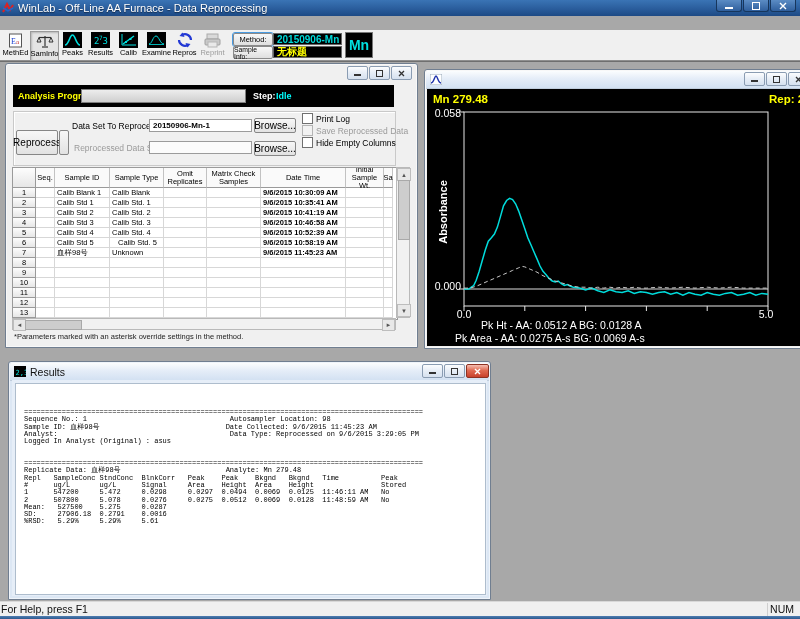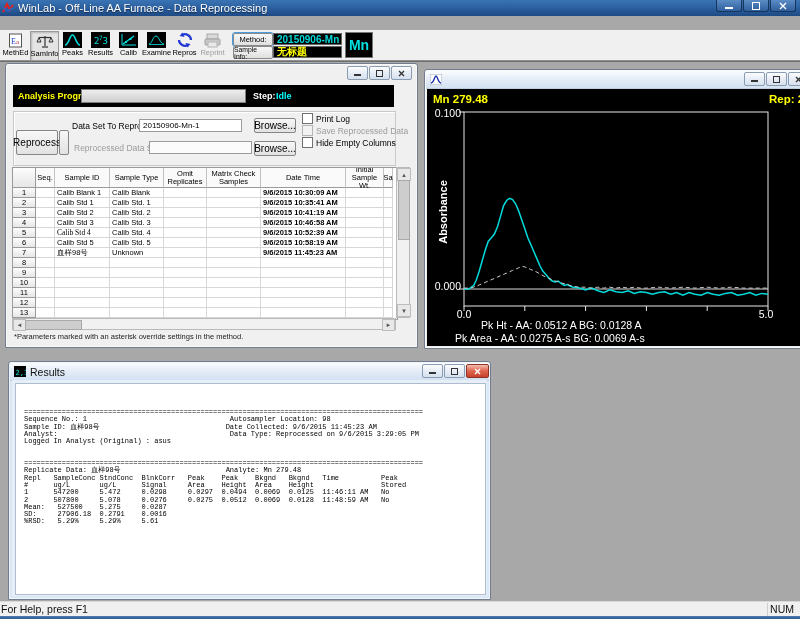--- a/index.html
+++ b/index.html
@@ -261,21 +261,21 @@
         <span class="bs-step">Step:</span>
         <span class="bs-idle">Idle</span>
       </div>
 
       <div class="groupbox"></div>
       <div class="btn" style="position:absolute;left:10px;top:66px;width:40px;height:23px;">
           <span>Reprocess</span>
         </div>
       <div class="btn" style="position:absolute;left:53px;top:66px;width:8px;height:23px;"></div>
       <span class="lbl" style="left:66px;top:57px;">Data Set To Reprocess:</span>
-      <div class="field" style="position:absolute;left:133px;top:55px;width:98px;height:11px;">
+      <div class="field" style="position:absolute;left:143px;top:55px;width:98px;height:11px;font-weight:bold;">
           <span>20150906-Mn-1</span>
         </div>
       <div class="btn" style="position:absolute;left:248px;top:54px;width:40px;height:13px;">
           <span>Browse...</span>
         </div>
       <span class="lbl gray" style="left:68px;top:79px;">Reprocessed Data Set:</span>
       <div class="field" style="position:absolute;left:143px;top:77px;width:98px;height:11px;background:#fbfbfb;">
           <span></span>
         </div>
       <div class="btn" style="position:absolute;left:248px;top:77px;width:40px;height:13px;">
@@ -351,33 +351,33 @@
               <div class="gc" style="width: 54px;">Calib Std. 3</div>
               <div class="gc" style="width: 43px;"></div>
               <div class="gc" style="width: 54px;"></div>
               <div class="gc dt" style="width: 85px;">9/6/2015 10:46:58 AM</div>
               <div class="gc" style="width: 38px;"></div>
               <div class="gc" style="width: 9px;"></div>
             </div>
             <div class="gr">
               <div class="gc rowhdr" style="width: 23px;">5</div>
               <div class="gc" style="width: 19px;"></div>
-              <div class="gc" style="width: 55px; font-family: Liberation Serif, serif;">Calib Std 4</div>
+              <div class="gc" style="width: 55px;">Calib Std 4</div>
               <div class="gc" style="width: 54px;">Calib Std. 4</div>
               <div class="gc" style="width: 43px;"></div>
               <div class="gc" style="width: 54px;"></div>
               <div class="gc dt" style="width: 85px;">9/6/2015 10:52:39 AM</div>
               <div class="gc" style="width: 38px;"></div>
               <div class="gc" style="width: 9px;"></div>
             </div>
             <div class="gr">
               <div class="gc rowhdr" style="width: 23px;">6</div>
               <div class="gc" style="width: 19px;"></div>
               <div class="gc" style="width: 55px;">Calib Std 5</div>
-              <div class="gc" style="width: 54px;">Calib Std. 5</div>
+              <div class="gc" style="width: 54px; text-align: center;">Calib Std. 5</div>
               <div class="gc" style="width: 43px;"></div>
               <div class="gc" style="width: 54px;"></div>
               <div class="gc dt" style="width: 85px;">9/6/2015 10:58:19 AM</div>
               <div class="gc" style="width: 38px;"></div>
               <div class="gc" style="width: 9px;"></div>
             </div>
             <div class="gr">
               <div class="gc rowhdr" style="width: 23px;">7</div>
               <div class="gc" style="width: 19px;"></div>
               <div class="gc" style="width: 55px;">血样98号</div>
@@ -507,21 +507,21 @@
             <line x1="280.20000000000005" y1="217" x2="280.20000000000005" y2="222" stroke="#e8e8e8" stroke-width="1"></line>
             <line x1="341" y1="217" x2="341" y2="222" stroke="#e8e8e8" stroke-width="1"></line>
             <line x1="32" y1="23" x2="37" y2="23" stroke="#e8e8e8" stroke-width="1"></line>
             <line x1="32" y1="200" x2="37" y2="200" stroke="#e8e8e8" stroke-width="1"></line>
             <polyline fill="none" stroke="#00dcdc" stroke-width="1.5" points="37.0,200.0 41.9,200.0 44.3,198.2 46.7,196.5 49.2,191.2 52.2,182.3 55.2,171.7 58.3,161.1 61.3,152.2 64.4,148.7 67.4,145.1 70.4,138.1 73.5,127.4 76.5,116.8 79.6,111.5 82.6,109.4 85.6,110.6 88.7,115.0 91.7,122.1 94.8,131.0 97.8,139.8 100.8,148.7 103.9,155.8 106.9,162.8 110.0,169.9 113.0,177.0 116.0,182.3 119.1,185.8 122.1,189.4 125.2,192.0 128.2,192.9 131.2,192.0 134.3,194.7 137.3,196.5 140.4,195.6 143.4,197.3 146.4,198.2 152.5,199.1 158.6,200.9 164.7,199.1 170.8,201.8 176.8,203.5 182.9,200.9 189.0,202.7 195.1,203.5 201.2,201.8 207.2,204.4 213.3,202.7 219.4,203.5 225.5,205.3 231.6,203.5 237.6,202.7 243.7,205.3 249.8,203.5 255.9,206.2 262.0,203.5 268.0,205.3 274.1,206.2 280.2,203.5 286.3,205.3 292.4,206.2 298.4,204.4 304.5,203.5 310.6,206.2 316.7,205.3 322.8,203.5 328.8,206.2 334.9,204.4 341.0,205.3"></polyline>
             <polyline fill="none" stroke="#c8c8c8" stroke-width="1" points="37.0,199.1 43.1,199.1 49.2,197.3 55.2,194.7 61.3,192.0 67.4,189.4 73.5,186.7 79.6,184.1 85.6,181.4 91.7,178.8 94.8,177.3 97.8,177.9 103.9,180.5 110.0,183.2 116.0,186.7 122.1,189.4 128.2,192.0 134.3,193.8 140.4,195.6 146.4,197.3 152.5,198.2 158.6,198.2 164.7,199.1 170.8,198.2 176.8,199.1 182.9,198.2 189.0,199.1 195.1,198.2 201.2,199.1 207.2,198.2 213.3,199.1 219.4,199.1 231.6,198.2 243.7,199.1 255.9,198.2 268.0,199.1 280.2,198.2 292.4,199.1 304.5,198.2 316.7,199.1 328.8,199.1 341.0,199.1" stroke-dasharray="4 3"></polyline>
           </svg>
       </div>
       <span class="tp-yellow" style="left:8px;top:23px;">Mn 279.48</span>
       <span class="tp-yellow" style="left:344px;top:23px;">Rep: 2</span>
-      <span class="tp-white" style="left:4px;top:37px;width:32px;text-align:right;">0.100</span>
+      <span class="tp-white" style="left:4px;top:37px;width:32px;text-align:right;">0.058</span>
       <span class="tp-white" style="left:0px;top:210px;width:36px;text-align:right;">0.000</span>
       <span class="tp-ylab">Absorbance</span>
       <span class="tp-white" style="left:24px;top:238px;width:30px;text-align:center;">0.0</span>
       <span class="tp-white" style="left:326px;top:238px;width:30px;text-align:center;">5.0</span>
       <span class="tp-white" style="left:56px;top:249px;">Pk Ht - AA: 0.0512 A    BG: 0.0128 A</span>
       <span class="tp-white" style="left:30px;top:262px;">Pk Area - AA: 0.0275 A-s  BG: 0.0069 A-s</span>
     </div>
 
     <div class="child" style="left:8px;top:299px;width:481px;height:237px;background:#dce7f4;">
       <div class="ctitle">

